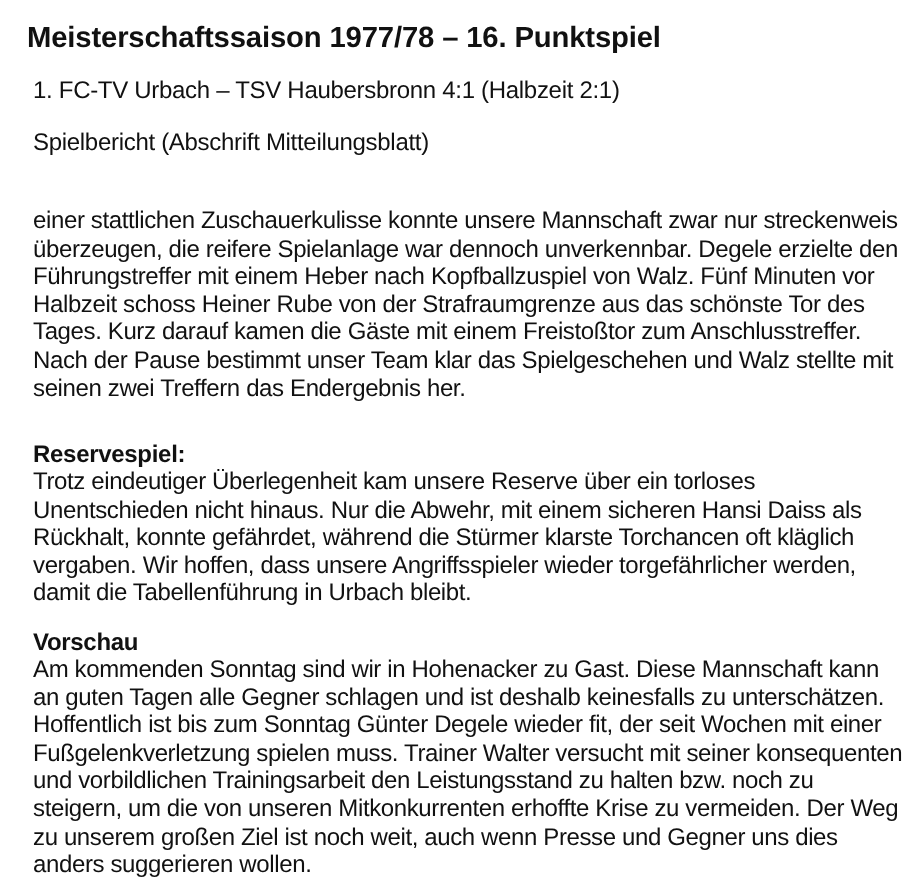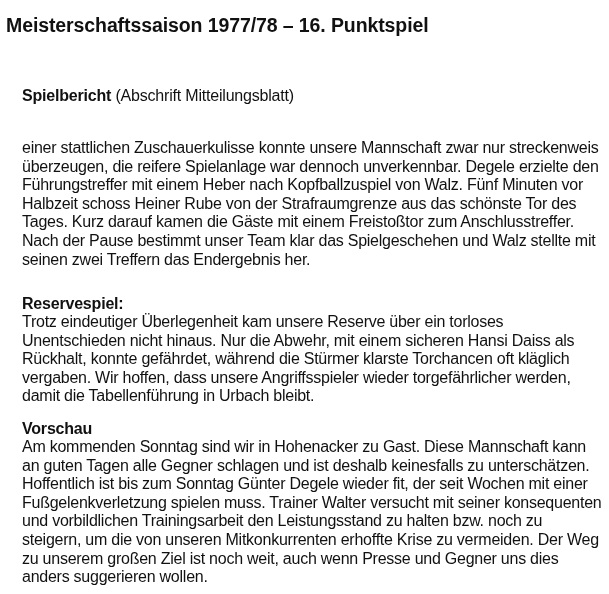--- a/index.html
+++ b/index.html
@@ -3,38 +3,39 @@
   <meta charset="utf-8">
   <style>
     html, body { margin: 0; padding: 0; background: #ffffff; }
     body {
       width: 609px; height: 594px; overflow: hidden;
       font-family: "Liberation Sans", sans-serif;
       color: #111111;
     }
     .page { position: relative; width: 609px; height: 594px; }
     .title {
-      position: absolute; left: 6px; top: 14px;
+      position: absolute; left: 18px; top: 14px;
       font-size: 19.5px; font-weight: bold; white-space: nowrap;
       letter-spacing: -0.1px;
     }
     .line {
       position: absolute; left: 22px; font-size: 16px; white-space: nowrap;
       letter-spacing: -0.2px;
     }
-    .b { font-weight: bold; }
+    .b { font-weight: normal; }
     .section-heading { position: absolute; left: 22px; font-size: 16px; font-weight: bold; white-space: nowrap; letter-spacing: -0.2px; }
     .body-block { position: absolute; left: 22px; font-size: 16px; line-height: 18.6px; letter-spacing: -0.25px; }
     .body-block div { white-space: nowrap; }
   </style>
 </head>
 <body>
 
 <div class="page">
   <div class="title">Meisterschaftssaison 1977/78 – 16. Punktspiel</div>
+  <div class="line" style="top:52px;">1. FC-TV Urbach – TSV Haubersbronn 4:1 (Halbzeit 2:1)</div>
   <div class="line" style="top:87px;"><span class="b">Spielbericht</span><span> (Abschrift Mitteilungsblatt)</span></div>
 
   <div class="body-block" style="top:139px;">
     <div>einer stattlichen Zuschauerkulisse konnte unsere Mannschaft zwar nur streckenweis</div>
     <div>überzeugen, die reifere Spielanlage war dennoch unverkennbar. Degele erzielte den</div>
     <div>Führungstreffer mit einem Heber nach Kopfballzuspiel von Walz. Fünf Minuten vor</div>
     <div>Halbzeit schoss Heiner Rube von der Strafraumgrenze aus das schönste Tor des</div>
     <div>Tages. Kurz darauf kamen die Gäste mit einem Freistoßtor zum Anschlusstreffer.</div>
     <div>Nach der Pause bestimmt unser Team klar das Spielgeschehen und Walz stellte mit</div>
     <div>seinen zwei Treffern das Endergebnis her.</div>

